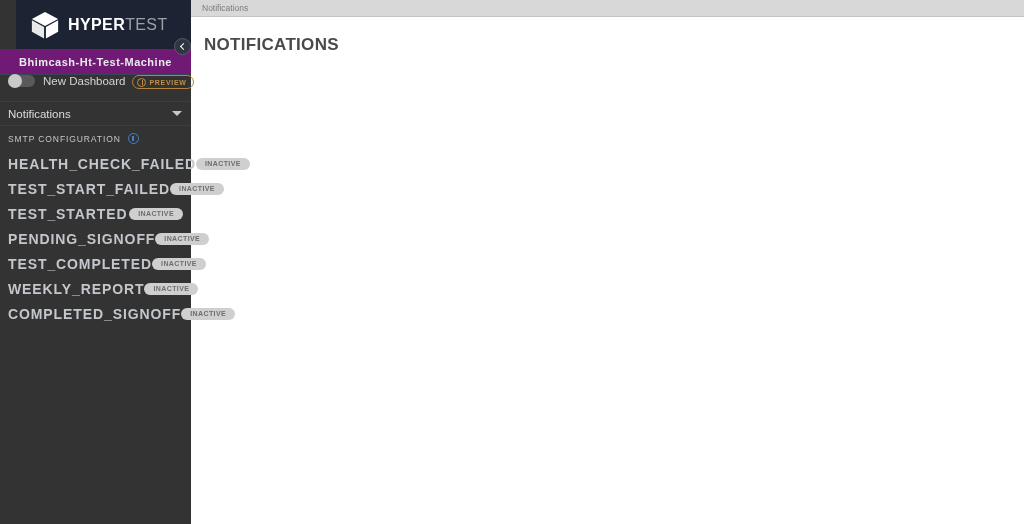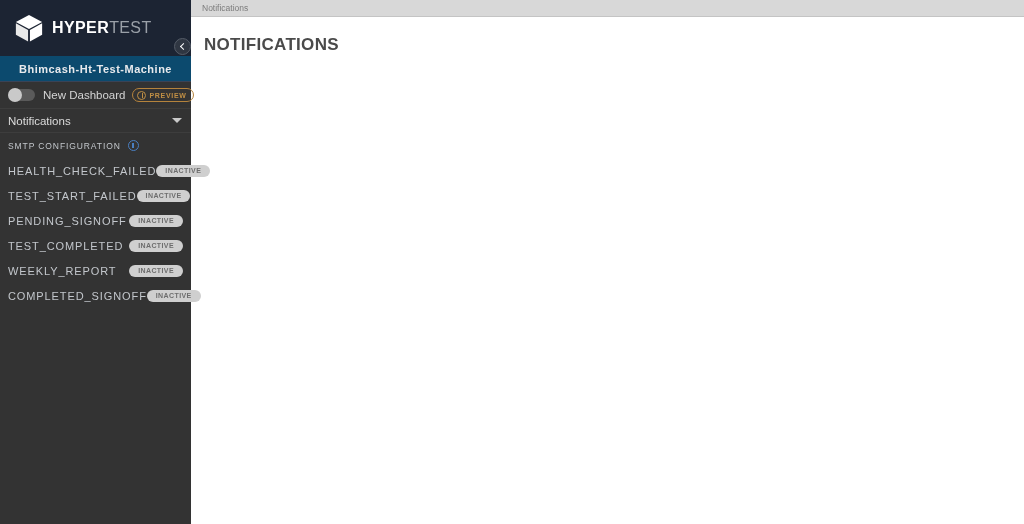--- a/index.html
+++ b/index.html
@@ -19,56 +19,56 @@
 
   
   #sidebar {
     width: 191px;
     height: 524px;
     background: #333333;
     flex: 0 0 191px;
     position: relative;
   }
   .logo-area {
-    height: 56px;
+    height: 49px;
     background: #1c2433;
     display: flex;
     align-items: center;
     padding-left: 14px;
+    margin-left: 16px;
   }
   .logo-cube { width: 30px; height: 30px; flex: 0 0 30px; }
   .logo-text {
     margin-left: 8px;
     font-size: 16px;
     letter-spacing: 0.4px;
     line-height: 1;
     white-space: nowrap;
   }
   .logo-text .bold { font-weight: bold; color: #ffffff; }
   .logo-text .light { font-weight: normal; color: #9aa0a8; }
 
   .machine-bar {
     height: 26px;
-    background: #0c4a6e;
+    background: #701a75;
     display: flex;
     align-items: center;
     justify-content: center;
     border-bottom: 1px solid #3a4356;
   }
   .machine-bar span {
     color: #e8eaed;
     font-size: 11px;
     font-weight: bold;
     letter-spacing: 0.5px;
   }
 
   .dash-row {
     height: 27px;
     display: flex;
-    align-items: center;
     padding: 0 8px;
     border-bottom: 1px solid #3d3d3d;
   }
   .toggle {
     width: 27px;
     height: 12px;
     border-radius: 6px;
     background: #5a5a5a;
     position: relative;
     flex: 0 0 27px;
@@ -173,22 +173,22 @@
   .notif-item {
     height: 25px;
     display: flex;
     align-items: center;
     justify-content: space-between;
     padding: 0 8px 0 8px;
     cursor: pointer;
   }
   .notif-item .ni-label {
     color: #c3c7cc;
-    font-size: 11px;
-    font-weight: normal;
+    font-size: 14px;
+    font-weight: bold;
     letter-spacing: 0.9px;
     white-space: nowrap;
   }
   .status-pill {
     background: #cfcfcf;
     color: #6d6d6d;
     font-size: 7px;
     font-weight: bold;
     letter-spacing: 0.4px;
     border-radius: 8px;
@@ -299,20 +299,24 @@
     <div class="notif-list">
       <div class="notif-item">
         <span class="ni-label">HEALTH_CHECK_FAILED</span>
         <span class="status-pill">INACTIVE</span>
       </div>
       <div class="notif-item">
         <span class="ni-label">TEST_START_FAILED</span>
         <span class="status-pill">INACTIVE</span>
       </div>
       <div class="notif-item">
+        <span class="ni-label">TEST_STARTED</span>
+        <span class="status-pill">INACTIVE</span>
+      </div>
+      <div class="notif-item">
         <span class="ni-label">PENDING_SIGNOFF</span>
         <span class="status-pill">INACTIVE</span>
       </div>
       <div class="notif-item">
         <span class="ni-label">TEST_COMPLETED</span>
         <span class="status-pill">INACTIVE</span>
       </div>
       <div class="notif-item">
         <span class="ni-label">WEEKLY_REPORT</span>
         <span class="status-pill">INACTIVE</span>

